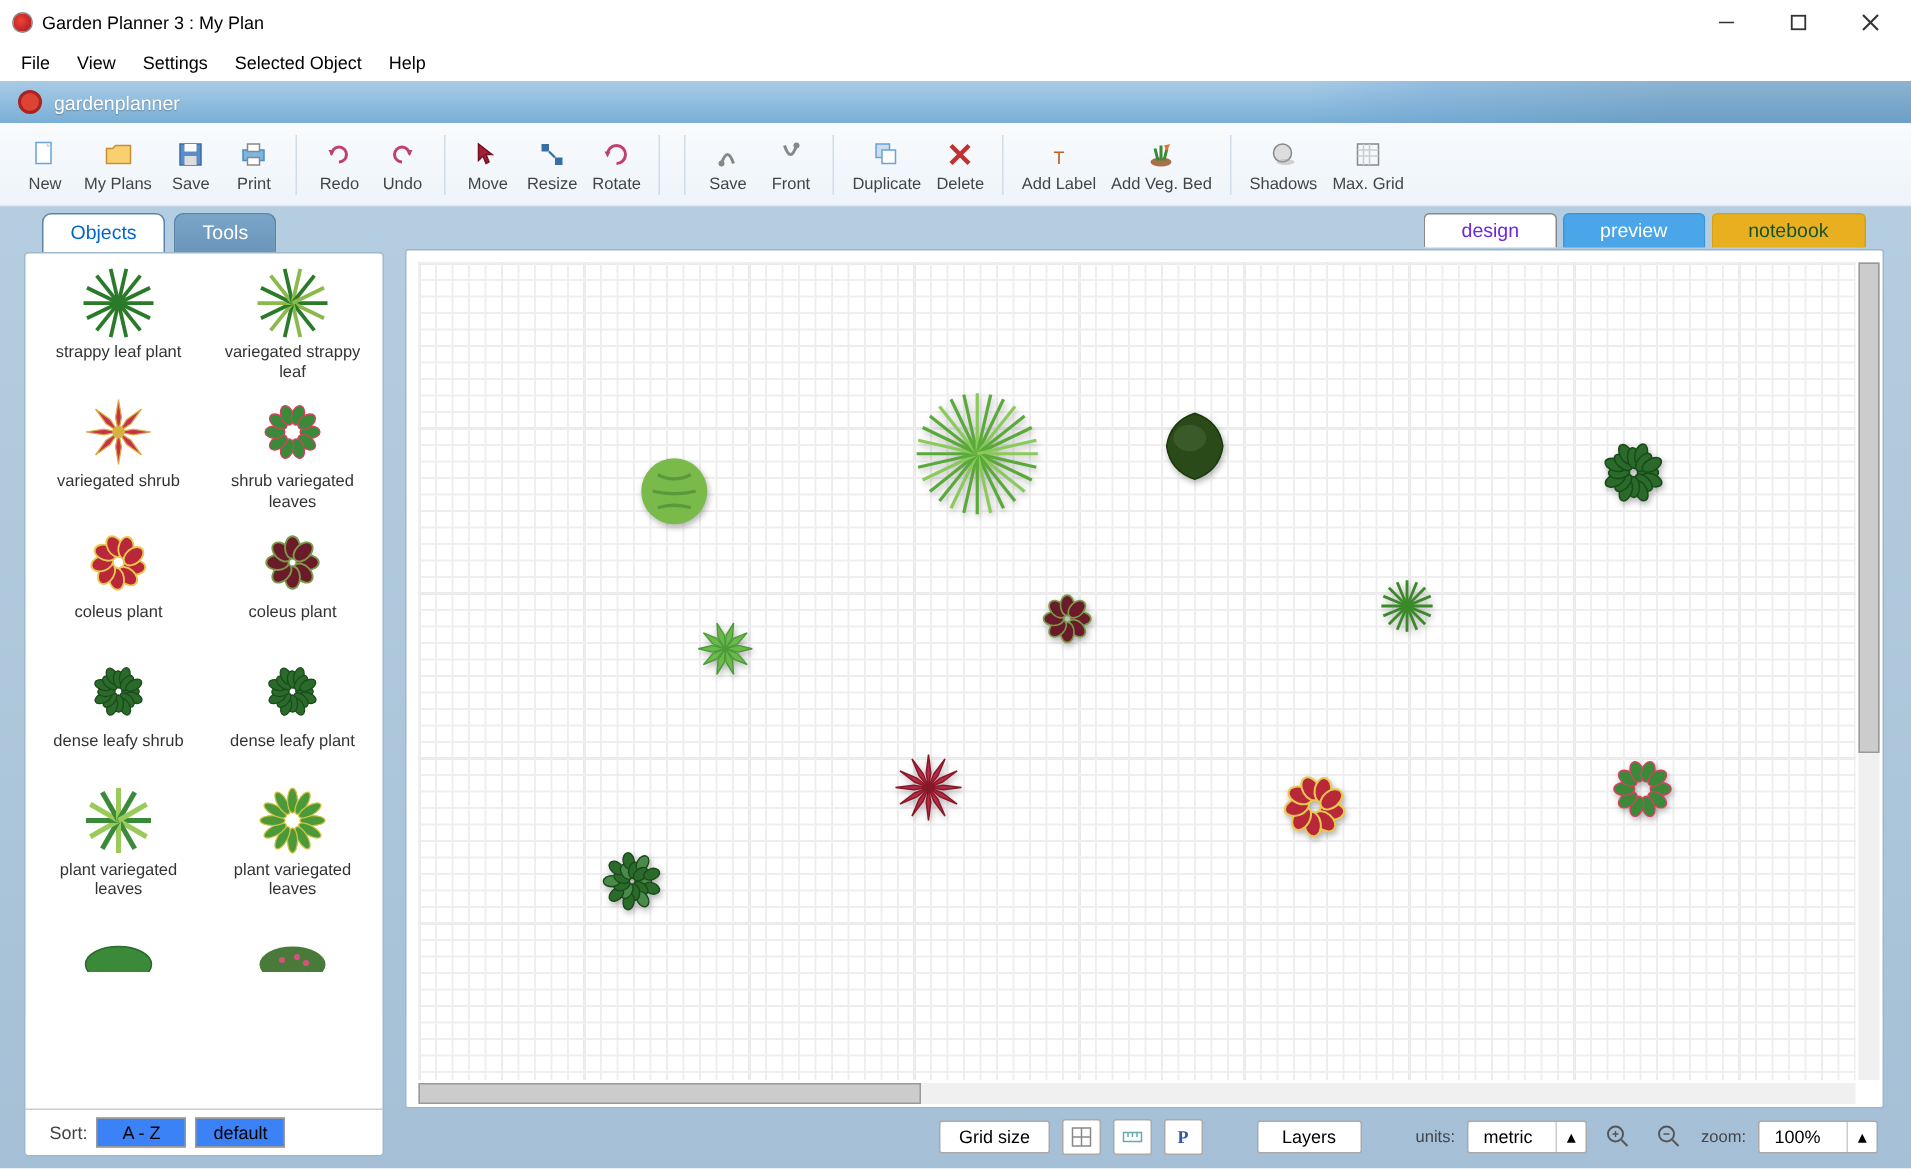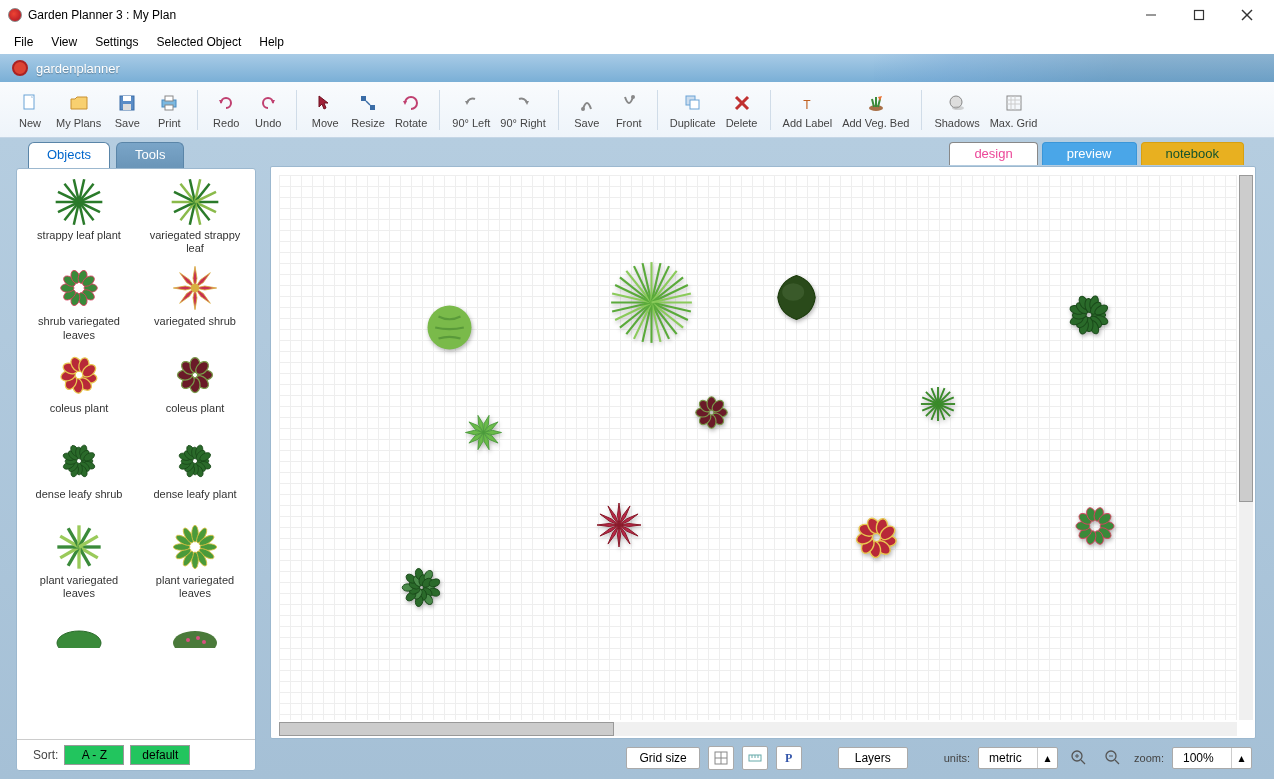--- a/index.html
+++ b/index.html
@@ -29,24 +29,24 @@
 .left-panel{position:absolute;top:30px;left:16px;width:240px;bottom:8px;background:#fff;border:1px solid #9cb8cf;border-radius:3px;display:flex;flex-direction:column;}
 .category-row{padding:6px;border-bottom:1px solid #ddd;}
 .category-select{display:flex;width:100%;}
 .category-select-val{flex:1;border:1px solid #999;padding:3px 6px;background:#fff;font-size:13px;}
 .category-select-btn{width:20px;border:1px solid #999;border-left:none;background:#f0f0f0;display:flex;align-items:center;justify-content:center;cursor:pointer;}
 .obj-list{flex:1;overflow-y:auto;padding:6px 4px 6px 6px;display:grid;grid-template-columns:1fr 1fr;gap:4px;align-content:start;}
 .obj-item{display:flex;flex-direction:column;align-items:center;gap:2px;padding:2px;cursor:pointer;}
 .obj-thumb{width:54px;height:50px;display:flex;align-items:center;justify-content:center;}
 .obj-label{font-size:11px;color:#333;text-align:center;line-height:1.2;min-height:26px;}
 .sort-row{border-top:1px solid #ccc;padding:5px 16px;display:flex;align-items:center;gap:6px;}
-.sort-btn{border:1px solid #999;background:#22c55e;padding:2px 10px;cursor:pointer;font-size:12px;min-width:60px;}
+.sort-btn{border:1px solid #999;background:#3b82f6;padding:2px 10px;cursor:pointer;font-size:12px;min-width:60px;}
 .canvas-tabs{position:absolute;top:4px;right:30px;display:flex;gap:4px;}
 .ctab{padding:3px 24px 4px;border-radius:4px 4px 0 0;cursor:pointer;font-size:13px;border:1px solid #888;border-bottom:none;}
-.ctab.design{background:#fff;color:#ec4899;}
+.ctab.design{background:#fff;color:#6d28d9;}
 .ctab.preview{background:#4aa6e8;color:#fff;border-color:#3a96d8;}
 .ctab.notebook{background:#e8b020;color:#14532d;border-color:#d8a010;}
 .canvas-wrap{position:absolute;top:28px;left:270px;right:18px;bottom:40px;background:#fff;border:1px solid #9cb8cf;border-radius:2px;overflow:hidden;}
 .canvas-grid{position:absolute;top:8px;left:8px;right:18px;bottom:18px;background-image:linear-gradient(#eee 1px,transparent 1px),linear-gradient(90deg,#eee 1px,transparent 1px),linear-gradient(#ccc 1px,transparent 1px),linear-gradient(90deg,#ccc 1px,transparent 1px);background-size:11px 11px,11px 11px,55px 55px,55px 55px;}
 .plant{position:absolute;filter:drop-shadow(1px 2px 2px rgba(0,0,0,.3));}
 .hscroll{position:absolute;bottom:2px;left:8px;right:18px;height:14px;background:#f0f0f0;}
 .hscroll-thumb{position:absolute;height:100%;background:#ccc;border:1px solid #999;}
 .vscroll{position:absolute;top:8px;right:2px;bottom:18px;width:14px;background:#f0f0f0;}
 .vscroll-thumb{position:absolute;width:100%;background:#ccc;border:1px solid #999;}
 .status-bar{position:absolute;left:270px;right:18px;bottom:6px;height:30px;display:flex;align-items:center;gap:8px;padding:0 4px;}
@@ -187,40 +187,20 @@
         <div class="tbtn-icon">
           <svg width="20" height="20" viewBox="0 0 20 20">
             <path d="M4 10 A6 6 0 1 1 10 16" fill="none" stroke="#c04070" stroke-width="2"></path>
             <polygon points="2,8 6,8 4,12" fill="#c04070"></polygon>
           </svg>
         </div>
         <div class="tbtn-label">Rotate</div>
       </div>
     </div>
     <div class="tool-sep"></div>
-    <div class="tool-group">
-      <div class="tbtn">
-        <div class="tbtn-icon">
-          <svg width="20" height="20" viewBox="0 0 20 20">
-            <path d="M14 6 A6 6 0 0 0 6 10" fill="none" stroke="#888" stroke-width="2"></path>
-            <polygon points="4,8 8,8 6,12" fill="#888"></polygon>
-          </svg>
-        </div>
-        <div class="tbtn-label">90° Left</div>
-      </div>
-      <div class="tbtn">
-        <div class="tbtn-icon">
-          <svg width="20" height="20" viewBox="0 0 20 20">
-            <path d="M6 6 A6 6 0 0 1 14 10" fill="none" stroke="#888" stroke-width="2"></path>
-            <polygon points="12,8 16,8 14,12" fill="#888"></polygon>
-          </svg>
-        </div>
-        <div class="tbtn-label">90° Right</div>
-      </div>
-    </div>
     <div class="tool-sep"></div>
     <div class="tool-group">
       <div class="tbtn">
         <div class="tbtn-icon">
           <svg width="20" height="20" viewBox="0 0 20 20">
             <path d="M6 16 Q10 4 14 16" fill="none" stroke="#888" stroke-width="2"></path>
             <circle cx="6" cy="16" r="2" fill="#888"></circle>
           </svg>
         </div>
         <div class="tbtn-label">Save</div>
@@ -350,49 +330,49 @@
               <path d="M30 30 Q34.00537681121364 12.451297580727172 36.23058615077677 2.702018458908931" stroke="#8aba4a" stroke-width="3" fill="none"></path>
               <path d="M30 30 Q41.2228164334572 15.92703331557546 47.457714452044534 8.108718490895164" stroke="#2a7a2a" stroke-width="3" fill="none"></path>
               <path d="M30 30 Q46.217439622243546 22.190092695883965 55.22712830126774 17.85125530470839" stroke="#8aba4a" stroke-width="3" fill="none"></path>
             </svg>
           </div>
           <div class="obj-label">variegated strappy leaf</div>
         </div>
         <div class="obj-item">
           <div class="obj-thumb">
             <svg width="50" height="50" viewBox="0 0 60 60">
+              <path d="M30 30 L41.7607989340949 27.615968030459264 L56 30 L41.7607989340949 32.384031969540736 Z" fill="#c83050" stroke="#d8b040"></path>
+              <path d="M30 30 L40.001905850697796 36.63037550624225 L48.38477631085024 48.384776310850235 L36.63037550624225 40.001905850697796 Z" fill="#c83050" stroke="#d8b040"></path>
+              <path d="M30 30 L32.384031969540736 41.7607989340949 L30 56 L27.615968030459268 41.7607989340949 Z" fill="#c83050" stroke="#d8b040"></path>
+              <path d="M30 30 L23.369624493757755 40.001905850697796 L11.615223689149765 48.38477631085024 L19.998094149302204 36.630375506242245 Z" fill="#c83050" stroke="#d8b040"></path>
+              <path d="M30 30 L18.2392010659051 32.384031969540736 L4 30.000000000000004 L18.2392010659051 27.615968030459264 Z" fill="#c83050" stroke="#d8b040"></path>
+              <path d="M30 30 L19.998094149302197 23.369624493757755 L11.615223689149762 11.615223689149765 L23.36962449375775 19.998094149302204 Z" fill="#c83050" stroke="#d8b040"></path>
+              <path d="M30 30 L27.61596803045926 18.2392010659051 L29.999999999999996 4 L32.384031969540736 18.2392010659051 Z" fill="#c83050" stroke="#d8b040"></path>
+              <path d="M30 30 L36.630375506242245 19.998094149302197 L48.38477631085023 11.615223689149762 L40.001905850697796 23.36962449375775 Z" fill="#c83050" stroke="#d8b040"></path>
+              <circle cx="30" cy="30" r="5" fill="#d8b040"></circle>
+            </svg>
+          </div>
+          <div class="obj-label">variegated shrub</div>
+        </div>
+        <div class="obj-item">
+          <div class="obj-thumb">
+            <svg width="50" height="50" viewBox="0 0 60 60">
               <ellipse cx="44" cy="30" rx="8" ry="5" transform="rotate(0 44 30)" fill="#3a8a3a" stroke="#d84060"></ellipse>
               <ellipse cx="41.326237921249266" cy="38.22899353209462" rx="8" ry="5" transform="rotate(36 41.326237921249266 38.22899353209462)" fill="#3a8a3a" stroke="#d84060"></ellipse>
               <ellipse cx="34.326237921249266" cy="43.31479122813215" rx="8" ry="5" transform="rotate(72 34.326237921249266 43.31479122813215)" fill="#3a8a3a" stroke="#d84060"></ellipse>
               <ellipse cx="25.673762078750737" cy="43.31479122813215" rx="8" ry="5" transform="rotate(108 25.673762078750737 43.31479122813215)" fill="#3a8a3a" stroke="#d84060"></ellipse>
               <ellipse cx="18.673762078750737" cy="38.22899353209463" rx="8" ry="5" transform="rotate(144 18.673762078750737 38.22899353209463)" fill="#3a8a3a" stroke="#d84060"></ellipse>
               <ellipse cx="16" cy="30" rx="8" ry="5" transform="rotate(180 16 30)" fill="#3a8a3a" stroke="#d84060"></ellipse>
               <ellipse cx="18.673762078750734" cy="21.77100646790538" rx="8" ry="5" transform="rotate(216 18.673762078750734 21.77100646790538)" fill="#3a8a3a" stroke="#d84060"></ellipse>
               <ellipse cx="25.673762078750734" cy="16.68520877186785" rx="8" ry="5" transform="rotate(252 25.673762078750734 16.68520877186785)" fill="#3a8a3a" stroke="#d84060"></ellipse>
               <ellipse cx="34.32623792124926" cy="16.68520877186785" rx="8" ry="5" transform="rotate(288 34.32623792124926 16.68520877186785)" fill="#3a8a3a" stroke="#d84060"></ellipse>
               <ellipse cx="41.32623792124926" cy="21.771006467905373" rx="8" ry="5" transform="rotate(324 41.32623792124926 21.771006467905373)" fill="#3a8a3a" stroke="#d84060"></ellipse>
             </svg>
           </div>
           <div class="obj-label">shrub variegated leaves</div>
-        </div>
-        <div class="obj-item">
-          <div class="obj-thumb">
-            <svg width="50" height="50" viewBox="0 0 60 60">
-              <path d="M30 30 L41.7607989340949 27.615968030459264 L56 30 L41.7607989340949 32.384031969540736 Z" fill="#c83050" stroke="#d8b040"></path>
-              <path d="M30 30 L40.001905850697796 36.63037550624225 L48.38477631085024 48.384776310850235 L36.63037550624225 40.001905850697796 Z" fill="#c83050" stroke="#d8b040"></path>
-              <path d="M30 30 L32.384031969540736 41.7607989340949 L30 56 L27.615968030459268 41.7607989340949 Z" fill="#c83050" stroke="#d8b040"></path>
-              <path d="M30 30 L23.369624493757755 40.001905850697796 L11.615223689149765 48.38477631085024 L19.998094149302204 36.630375506242245 Z" fill="#c83050" stroke="#d8b040"></path>
-              <path d="M30 30 L18.2392010659051 32.384031969540736 L4 30.000000000000004 L18.2392010659051 27.615968030459264 Z" fill="#c83050" stroke="#d8b040"></path>
-              <path d="M30 30 L19.998094149302197 23.369624493757755 L11.615223689149762 11.615223689149765 L23.36962449375775 19.998094149302204 Z" fill="#c83050" stroke="#d8b040"></path>
-              <path d="M30 30 L27.61596803045926 18.2392010659051 L29.999999999999996 4 L32.384031969540736 18.2392010659051 Z" fill="#c83050" stroke="#d8b040"></path>
-              <path d="M30 30 L36.630375506242245 19.998094149302197 L48.38477631085023 11.615223689149762 L40.001905850697796 23.36962449375775 Z" fill="#c83050" stroke="#d8b040"></path>
-              <circle cx="30" cy="30" r="5" fill="#d8b040"></circle>
-            </svg>
-          </div>
-          <div class="obj-label">variegated shrub</div>
         </div>
         <div class="obj-item">
           <div class="obj-thumb">
             <svg width="50" height="50" viewBox="0 0 60 60">
               <ellipse cx="42.41937435863288" cy="33.84176268659741" rx="9" ry="6" transform="rotate(0 42.41937435863288 33.84176268659741)" fill="#b82838" stroke="#e8c850" stroke-width="1.5"></ellipse>
               <ellipse cx="37.04435526014415" cy="40.92598091563771" rx="9" ry="6" transform="rotate(40 37.04435526014415 40.92598091563771)" fill="#b82838" stroke="#e8c850" stroke-width="1.5"></ellipse>
               <ellipse cx="28.373204046145858" cy="42.89781124549913" rx="9" ry="6" transform="rotate(80 28.373204046145858 42.89781124549913)" fill="#b82838" stroke="#e8c850" stroke-width="1.5"></ellipse>
               <ellipse cx="20.46324873877905" cy="38.834612350386436" rx="9" ry="6" transform="rotate(120 20.46324873877905 38.834612350386436)" fill="#b82838" stroke="#e8c850" stroke-width="1.5"></ellipse>
               <ellipse cx="17.015645335721707" cy="30.63760015074852" rx="9" ry="6" transform="rotate(160 17.015645335721707 30.63760015074852)" fill="#b82838" stroke="#e8c850" stroke-width="1.5"></ellipse>
               <ellipse cx="19.643565785108215" cy="22.142247754439012" rx="9" ry="6" transform="rotate(200 19.643565785108215 22.142247754439012)" fill="#b82838" stroke="#e8c850" stroke-width="1.5"></ellipse>

